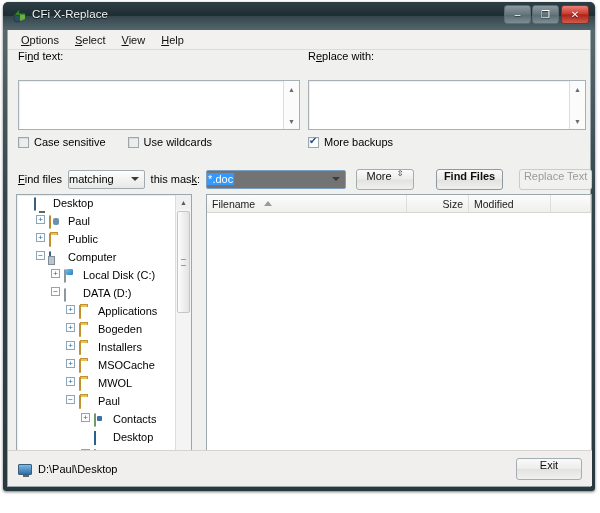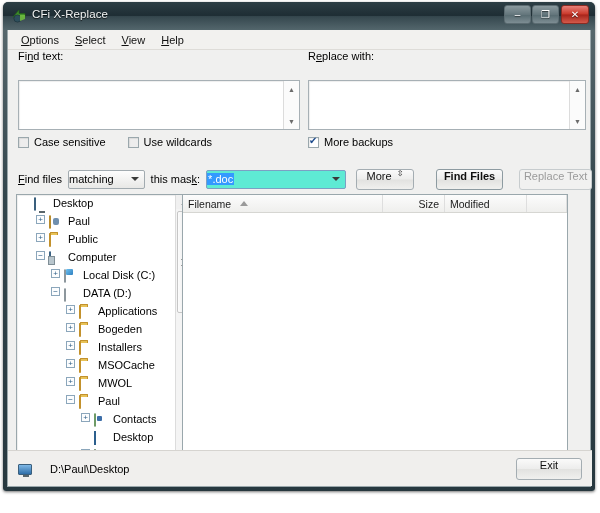--- a/index.html
+++ b/index.html
@@ -65,21 +65,21 @@
 
   
   #findbar{position:absolute;left:0;top:136px;width:584px;height:26px;
      display:flex;align-items:center;padding-left:10px;box-sizing:border-box;}
   .lbl{font-size:11px;white-space:nowrap;}
   .lbl u{text-decoration:underline;}
   .combo{height:19px;border:1px solid #a2abb0;background:linear-gradient(180deg,#fdfdfd,#e8e8e6);
      display:flex;align-items:center;position:relative;box-sizing:border-box;
      font-size:11px;border-radius:2px;}
   #combo-matching{width:82px;margin:0 6px;}
-  #combo-mask{width:150px;margin-left:6px;background:#5eead4;border:1px solid #7ba0c4;}
+  #combo-mask{width:150px;margin-left:6px;background:#737373;border:1px solid #7ba0c4;}
   .combo .arrow{position:absolute;right:5px;top:50%;transform:translateY(-50%);
      width:0;height:0;border-left:4px solid transparent;border-right:4px solid transparent;
      border-top:4px solid #3a3a3a;}
   #mask-value{background:#3399ff;color:#fff;padding:0 1px;}
 
   .btn{height:21px;border:1px solid #a4adb2;border-radius:3px;
      background:linear-gradient(180deg,#fafafa 0%,#ededec 48%,#e2e2e0 52%,#f0f0ee 100%);
      font-size:11px;display:flex;justify-content:center;
      cursor:default;box-sizing:border-box;color:#101010;}
   .btn.disabled{color:#9b9b9b;border-color:#c7ccce;background:#f1f1f0;}
@@ -103,42 +103,42 @@
   #tree-scroll{position:absolute;right:0;top:0;bottom:0;width:15px;
      background:#f4f4f4;border-left:1px solid #dcdcdc;}
   .ts-arrow{position:absolute;left:0;right:0;height:14px;display:flex;align-items:center;
      justify-content:center;color:#5a5a5a;font-size:7px;background:#f0f0f0;}
   .ts-arrow.up{top:0;} .ts-arrow.dn{bottom:0;}
   #ts-thumb{position:absolute;left:1px;right:1px;top:16px;height:100px;border-radius:2px;
      background:linear-gradient(90deg,#fcfcfc,#e3e3e3);border:1px solid #c6c6c6;}
   #ts-thumb:after{content:"";position:absolute;left:3px;right:3px;top:47px;height:5px;
      border-top:1px solid #9b9b9b;border-bottom:1px solid #9b9b9b;}
 
-  #listpanel{position:absolute;left:174px;top:0;width:386px;height:272px;
+  #listpanel{position:absolute;left:198px;top:0;width:386px;height:272px;
      background:#fff;border:1px solid #9aa7ac;box-sizing:border-box;}
   #listheader{height:17px;display:flex;background:linear-gradient(180deg,#fcfcfc,#efefed);
      border-bottom:1px solid #d6d6d2;font-size:10.5px;}
   .col{display:flex;align-items:center;padding:0 5px;border-right:1px solid #dedede;
      box-sizing:border-box;color:#1a1a1a;}
   #col-filename{width:200px;}
   #col-filename .sortarrow{margin-left:9px;width:0;height:0;
      border-left:4px solid transparent;border-right:4px solid transparent;
      border-bottom:5px solid #9a9a9a;}
   #col-size{width:62px;justify-content:flex-end;}
   #col-modified{width:82px;}
   #col-pad{flex:1;}
 
   
   #subfolders{position:absolute;left:0;top:440px;width:584px;height:19px;
      display:flex;align-items:center;padding-left:12px;box-sizing:border-box;font-size:11px;
      border-top:1px solid #e2e0dc;}
   #statusbar{position:absolute;left:0;bottom:0;width:584px;height:36px;
      background:#f0efed;border-top:1px solid #d6d4d0;display:flex;align-items:center;
      padding:0 10px;box-sizing:border-box;}
-  #status-path{font-size:11px;margin-left:18px;}
+  #status-path{font-size:11px;margin-left:6px;}
   #btn-exit{width:66px;margin-left:auto;height:22px;}
 
   
   .ic-monitor{width:14px;height:11px;background:linear-gradient(180deg,#7fb8e6,#2f6ea8);
      border:1px solid #3a5f7d;border-radius:1px;box-sizing:border-box;position:relative;top:1px;}
   .ic-monitor:after{content:"";position:absolute;left:4px;bottom:-3px;width:6px;height:2px;background:#58656b;}
   .ic-folder{width:14px;height:11px;background:linear-gradient(180deg,#fde9a9,#e7b84e);
      border:1px solid #c2912c;border-radius:1px 2px 2px 2px;box-sizing:border-box;position:relative;top:1px;}
   .ic-folder:before{content:"";position:absolute;left:0;top:-2px;width:6px;height:2px;
      background:#e7c257;border:1px solid #c2912c;border-bottom:none;border-radius:1px 1px 0 0;}

